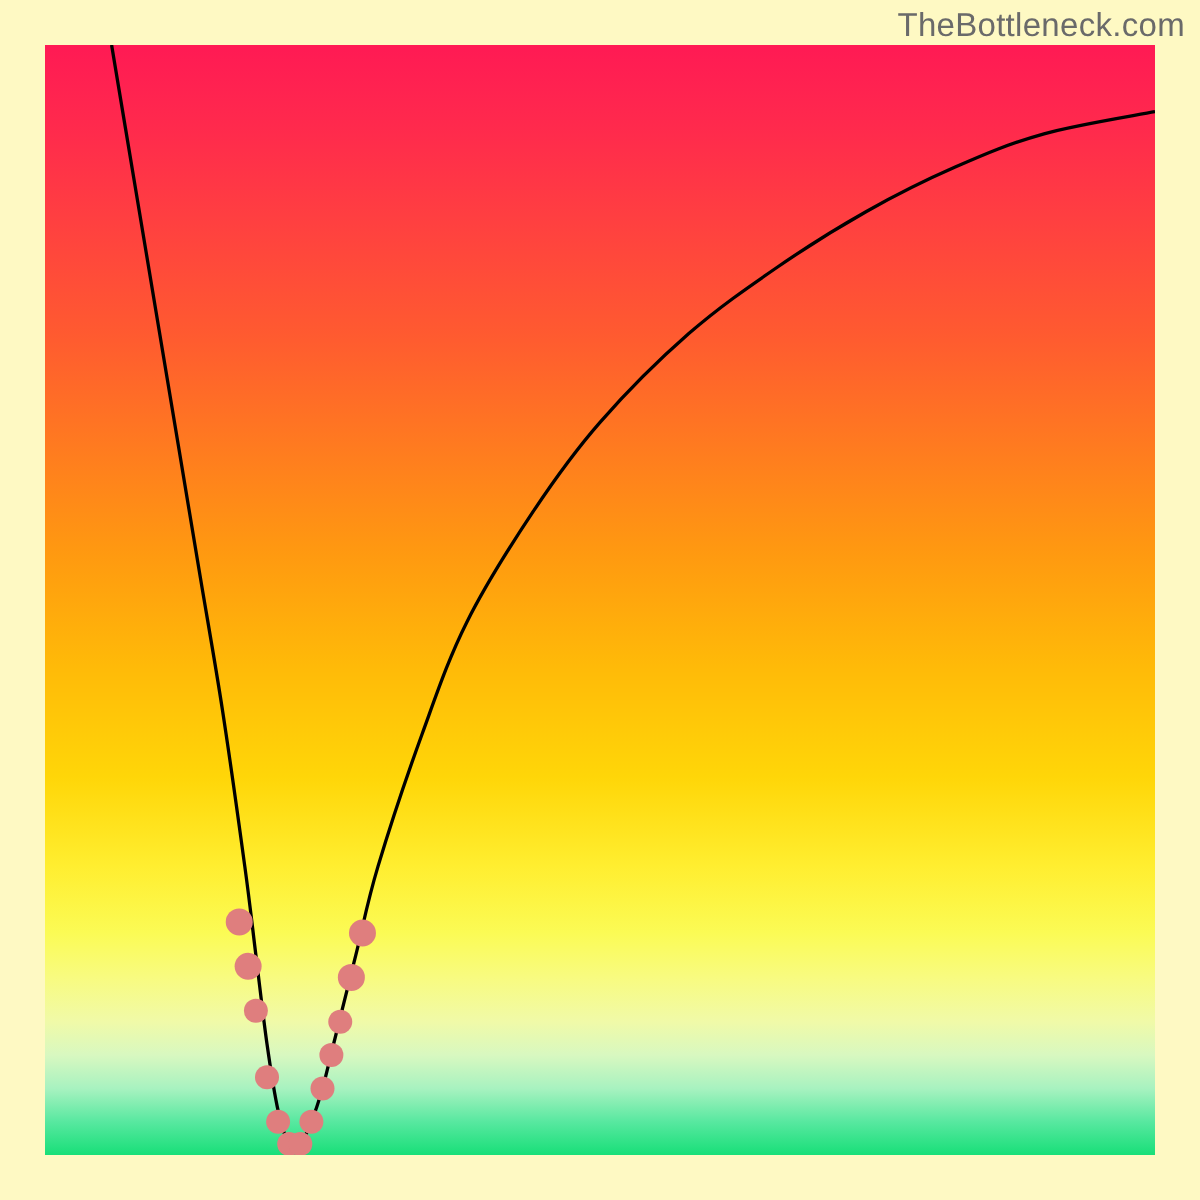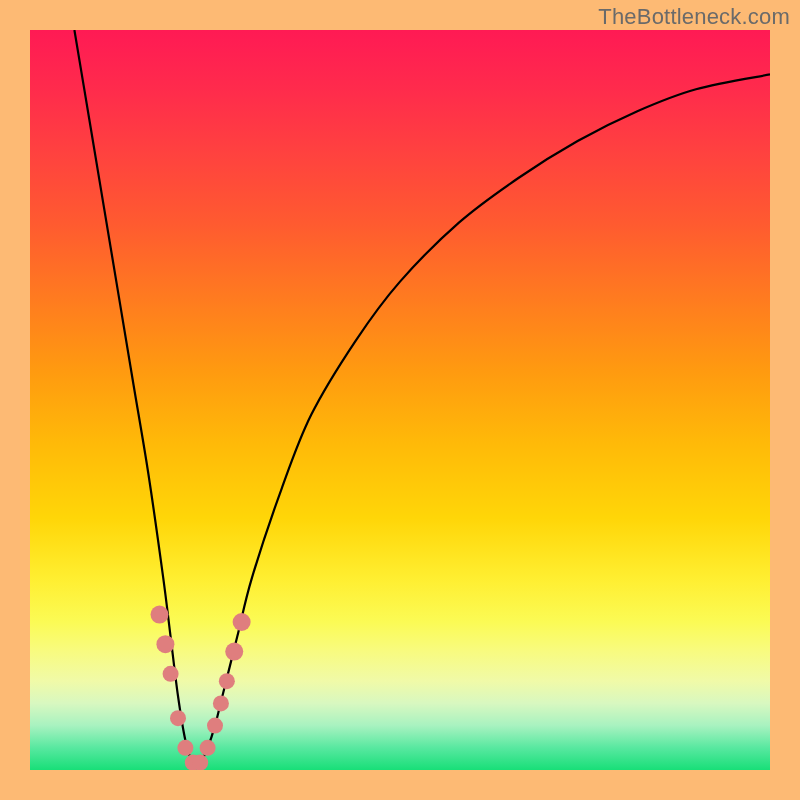--- a/index.html
+++ b/index.html
@@ -8,21 +8,21 @@
     width: 800px;
     height: 800px;
     overflow: hidden;
     background: #000;
     font-family: Arial, Helvetica, sans-serif;
   }
   .frame {
     position: absolute;
     left: 0; top: 0;
     width: 800px; height: 800px;
-    background: #fdba74;
+    background: #fef9c3;
   }
   .plot-area {
     position: absolute;
     left: 30px;
     top: 30px;
     width: 740px;
     height: 740px;
     overflow: hidden;
   }
   .gradient-bg {

